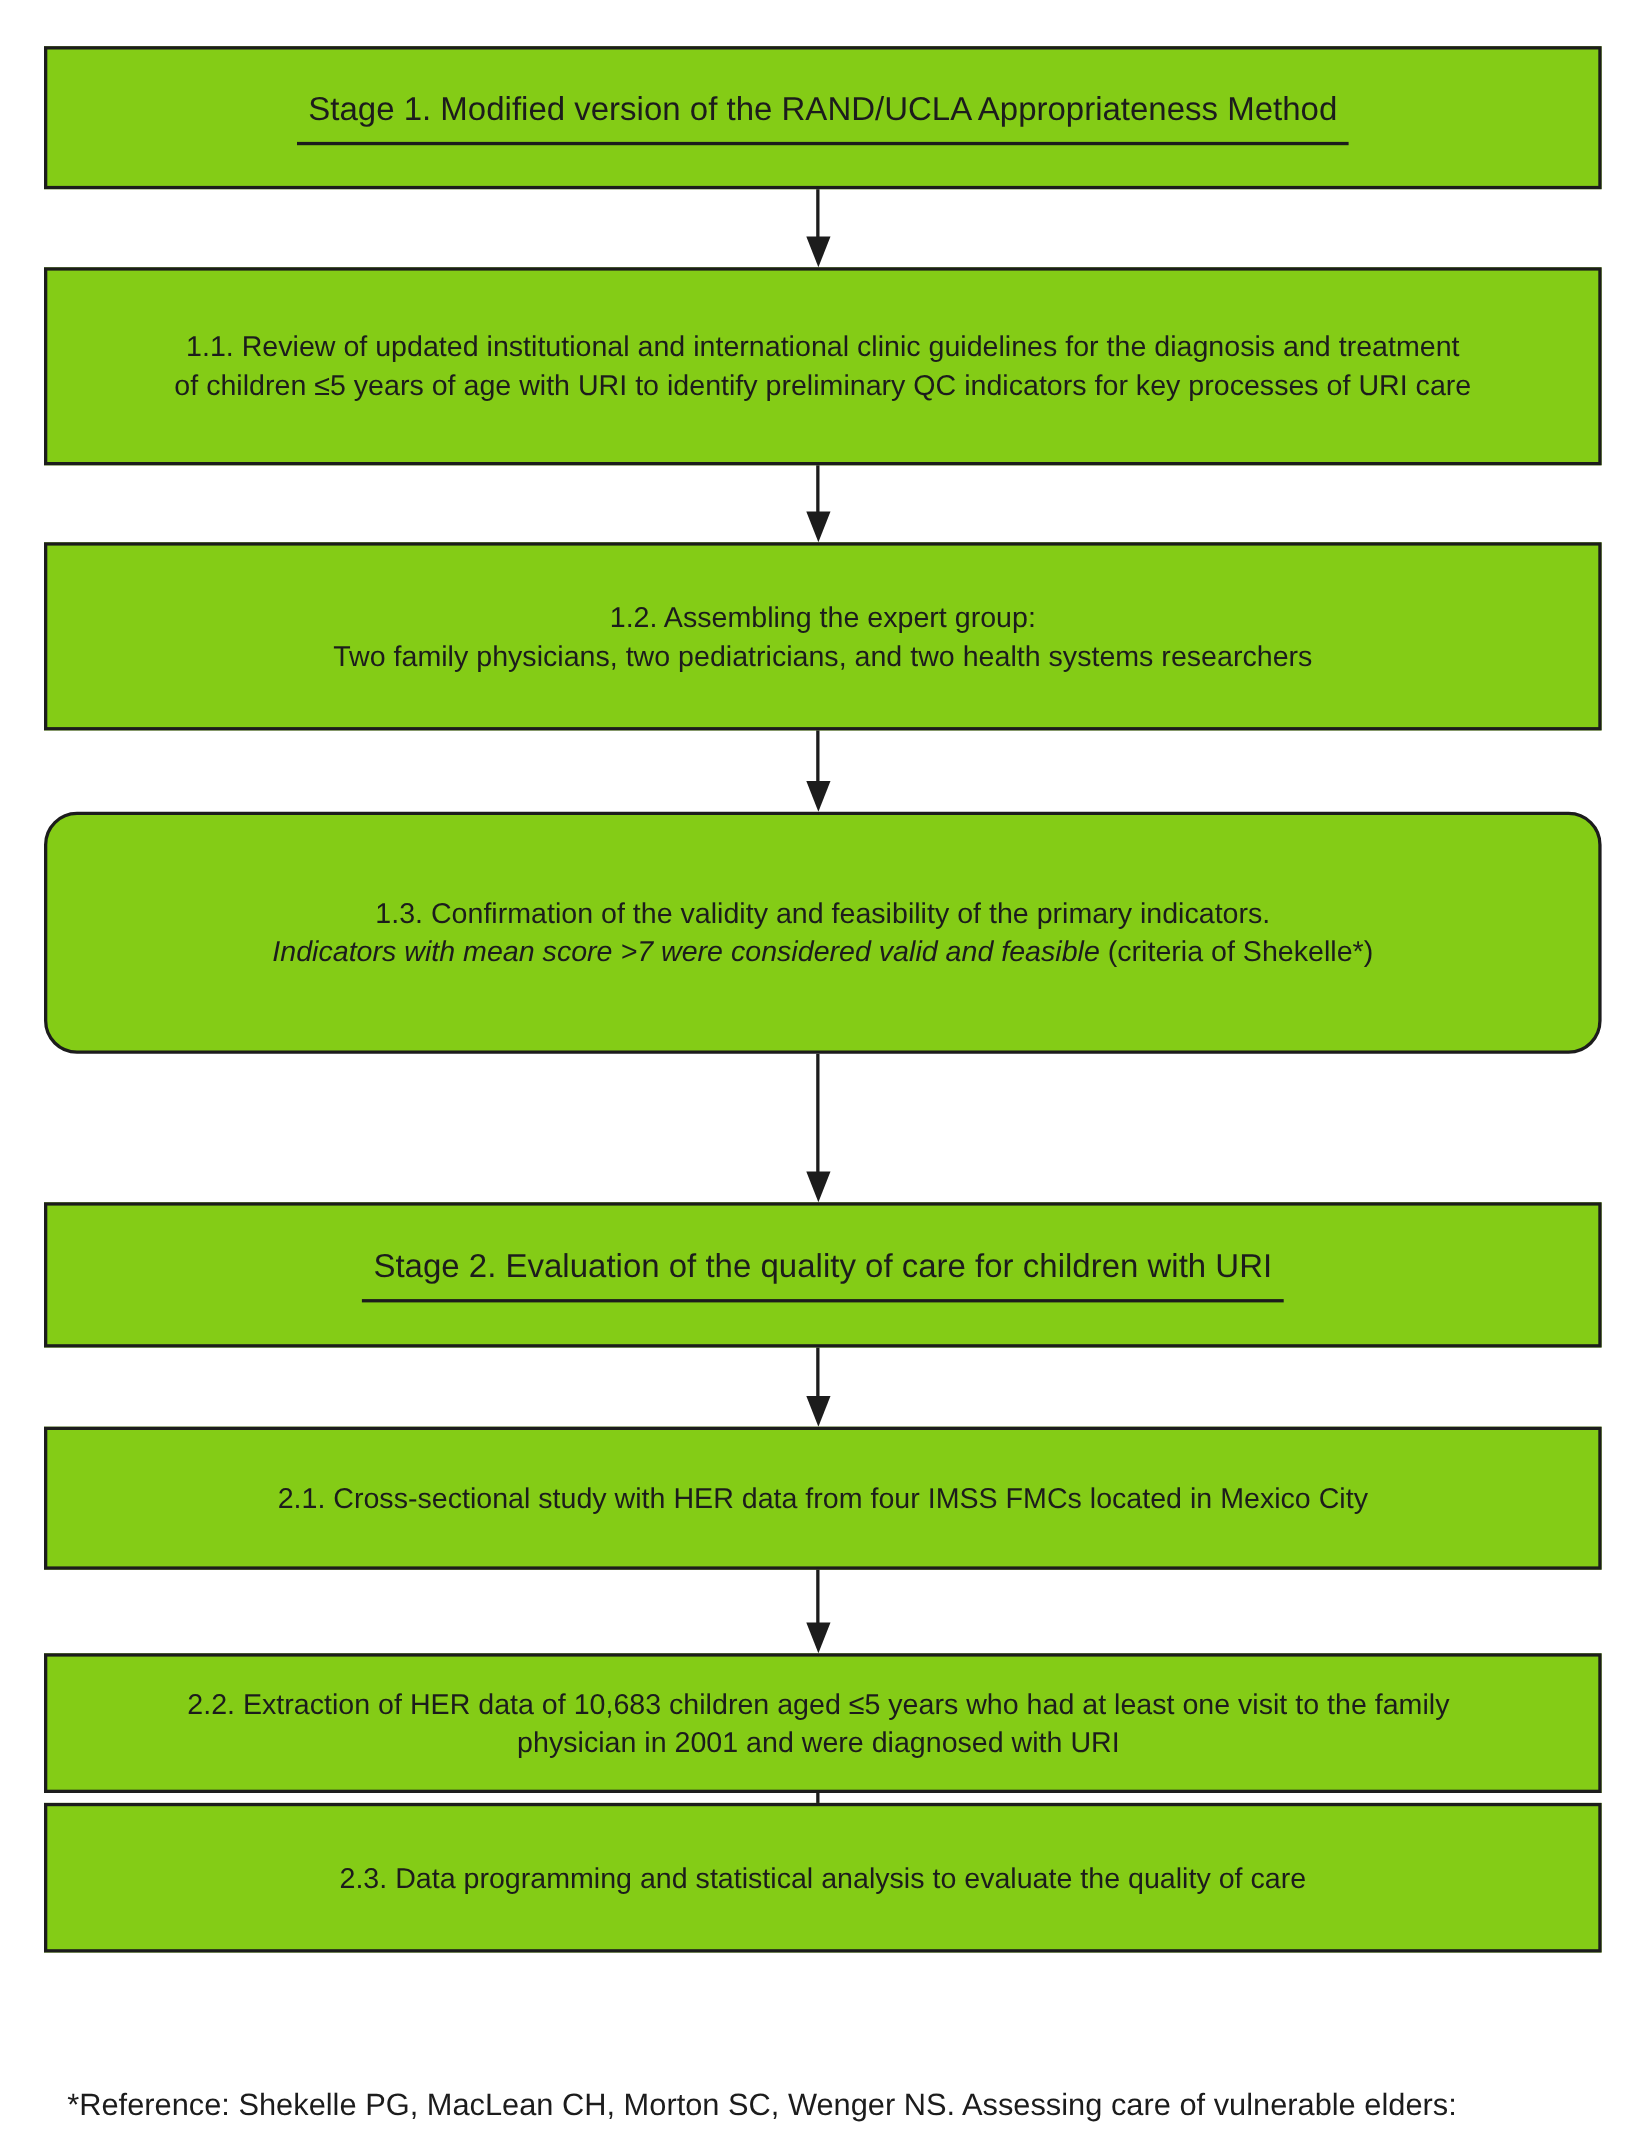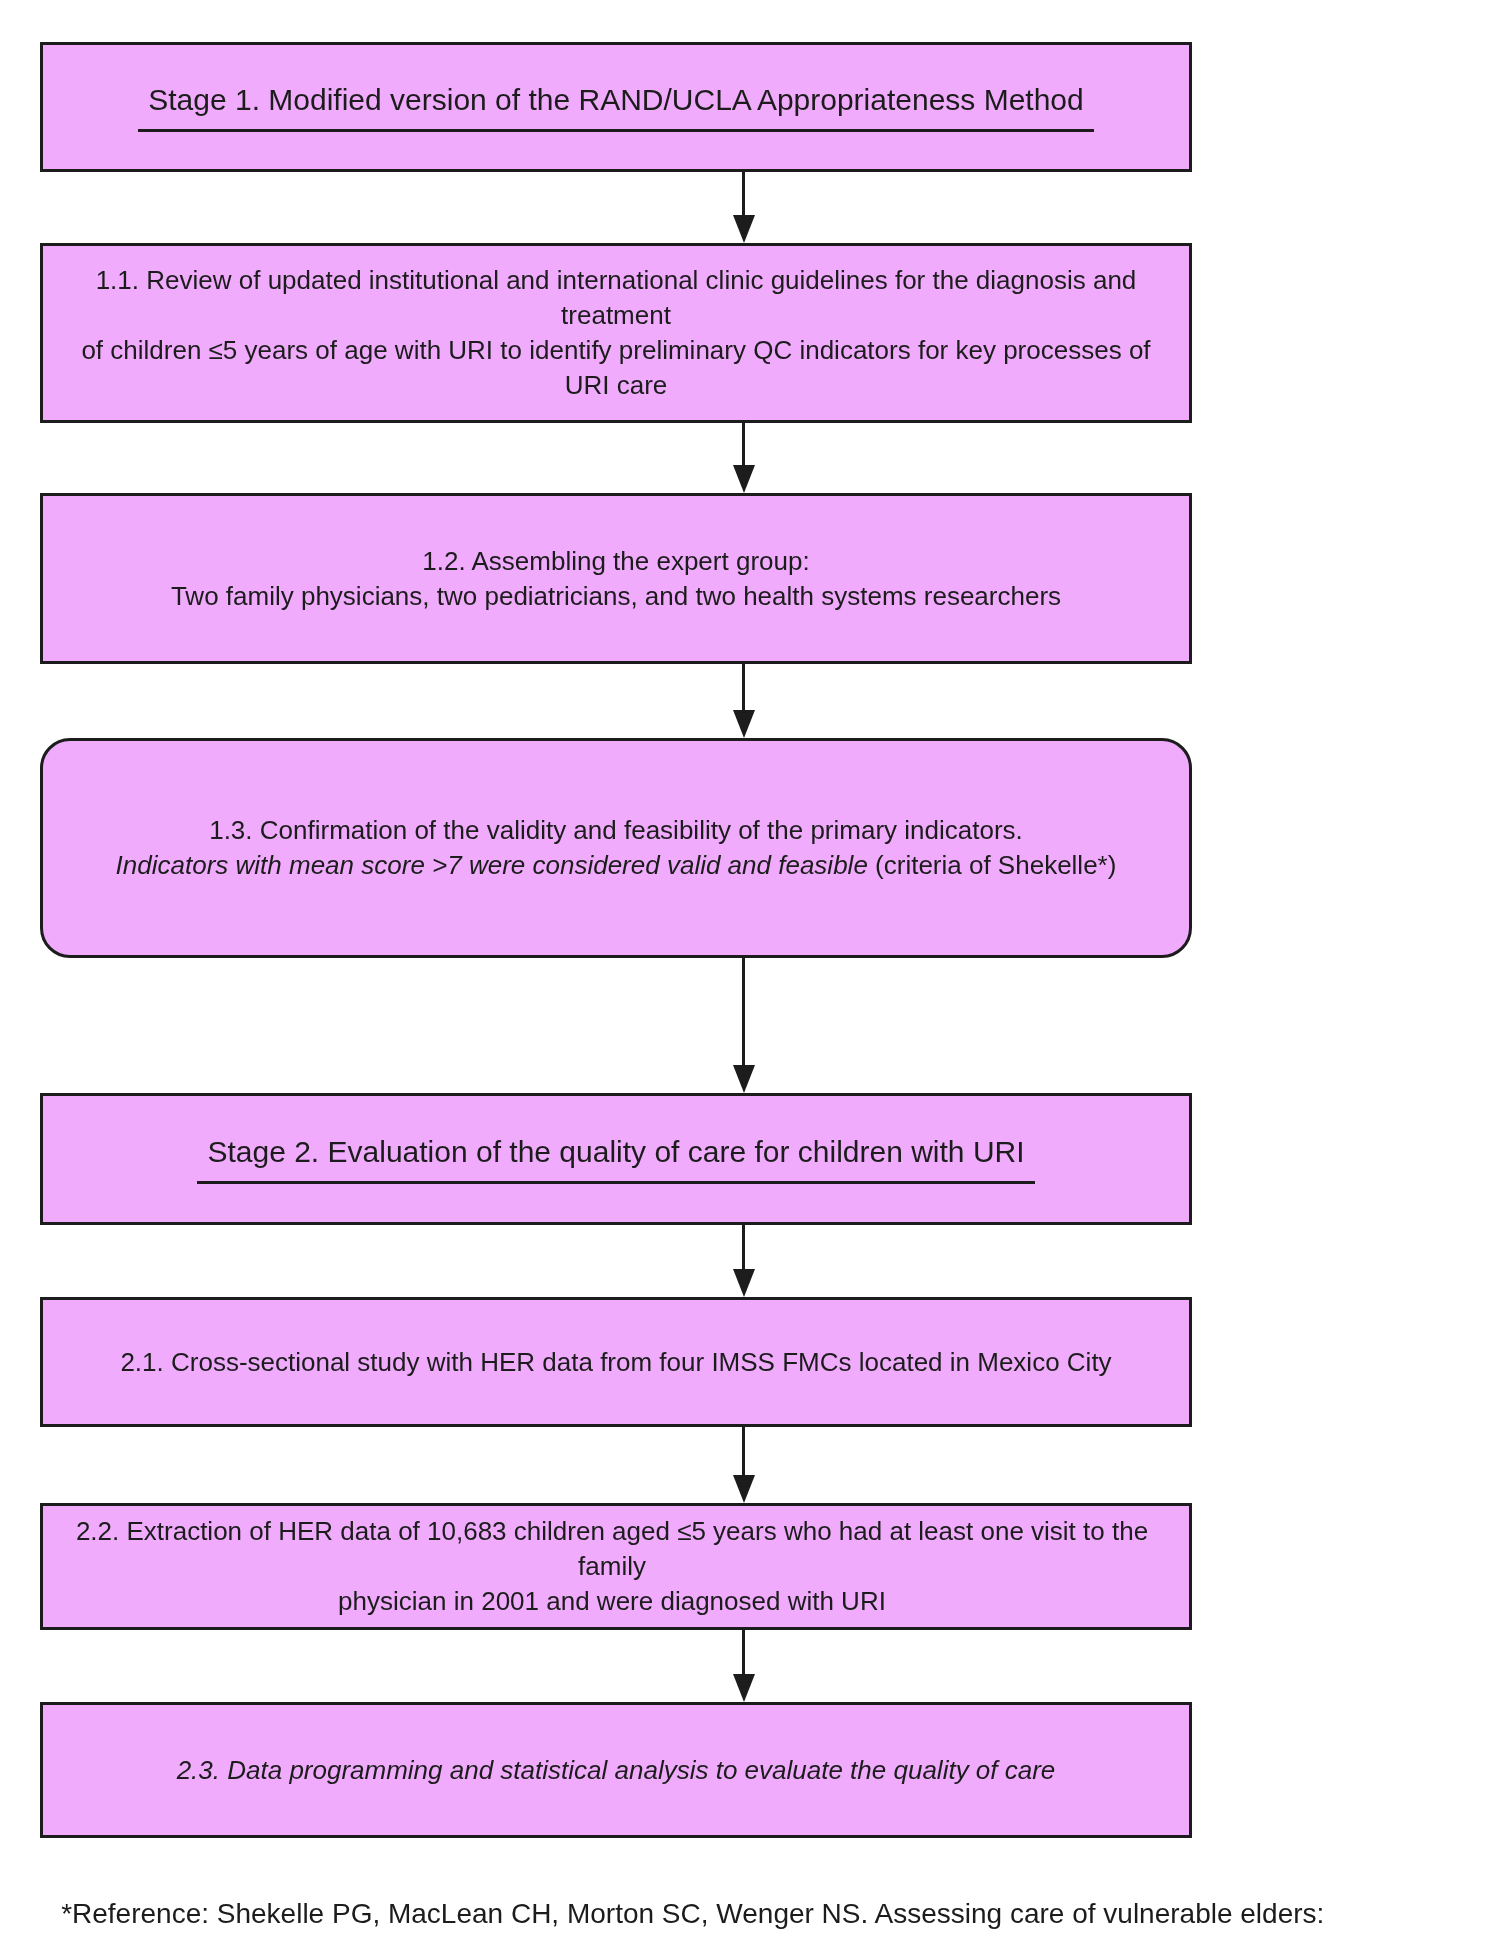--- a/index.html
+++ b/index.html
@@ -12,24 +12,24 @@
     width: 1487px;
     height: 1941px;
     background: #ffffff;
     font-family: "Liberation Sans", sans-serif;
     color: #1c1c1c;
     overflow: hidden;
   }
   .box {
     position: absolute;
     left: 40px;
-    width: 1152px;
+    width: 1416px;
     box-sizing: border-box;
     border: 3px solid #1c1c1c;
-    background: #f0abfc;
+    background: #84cc16;
     display: flex;
     flex-direction: column;
     align-items: center;
     justify-content: center;
     text-align: center;
     padding: 6px 18px;
   }
   .step-line {
     font-size: 26px;
     line-height: 35px;
@@ -142,21 +142,21 @@
   <section class="box" style="top:1503px; height:127px;padding-left:10px;">
     <div class="step-line">2.2. Extraction of HER data of 10,683 children aged ≤5 years who had at least one visit to the family</div>
     <div class="step-line">physician in 2001 and were diagnosed with URI</div>
   </section>
 
   <div class="arrow" style="top:1630px; height:72px;">
     <div class="shaft"></div>
     <div class="head"></div>
   </div>
 
-  <section class="box" style="top:1702px; height:136px;font-style:italic;">
+  <section class="box" style="top:1639px; height:136px;">
     <div class="step-line">2.3. Data programming and statistical analysis to evaluate the quality of care</div>
   </section>
 
   <div class="footnote">
     <span>*Reference: Shekelle PG, MacLean CH, Morton SC, Wenger NS. Assessing care of vulnerable elders:</span><br>
     
   </div>
 
 </div>
 

